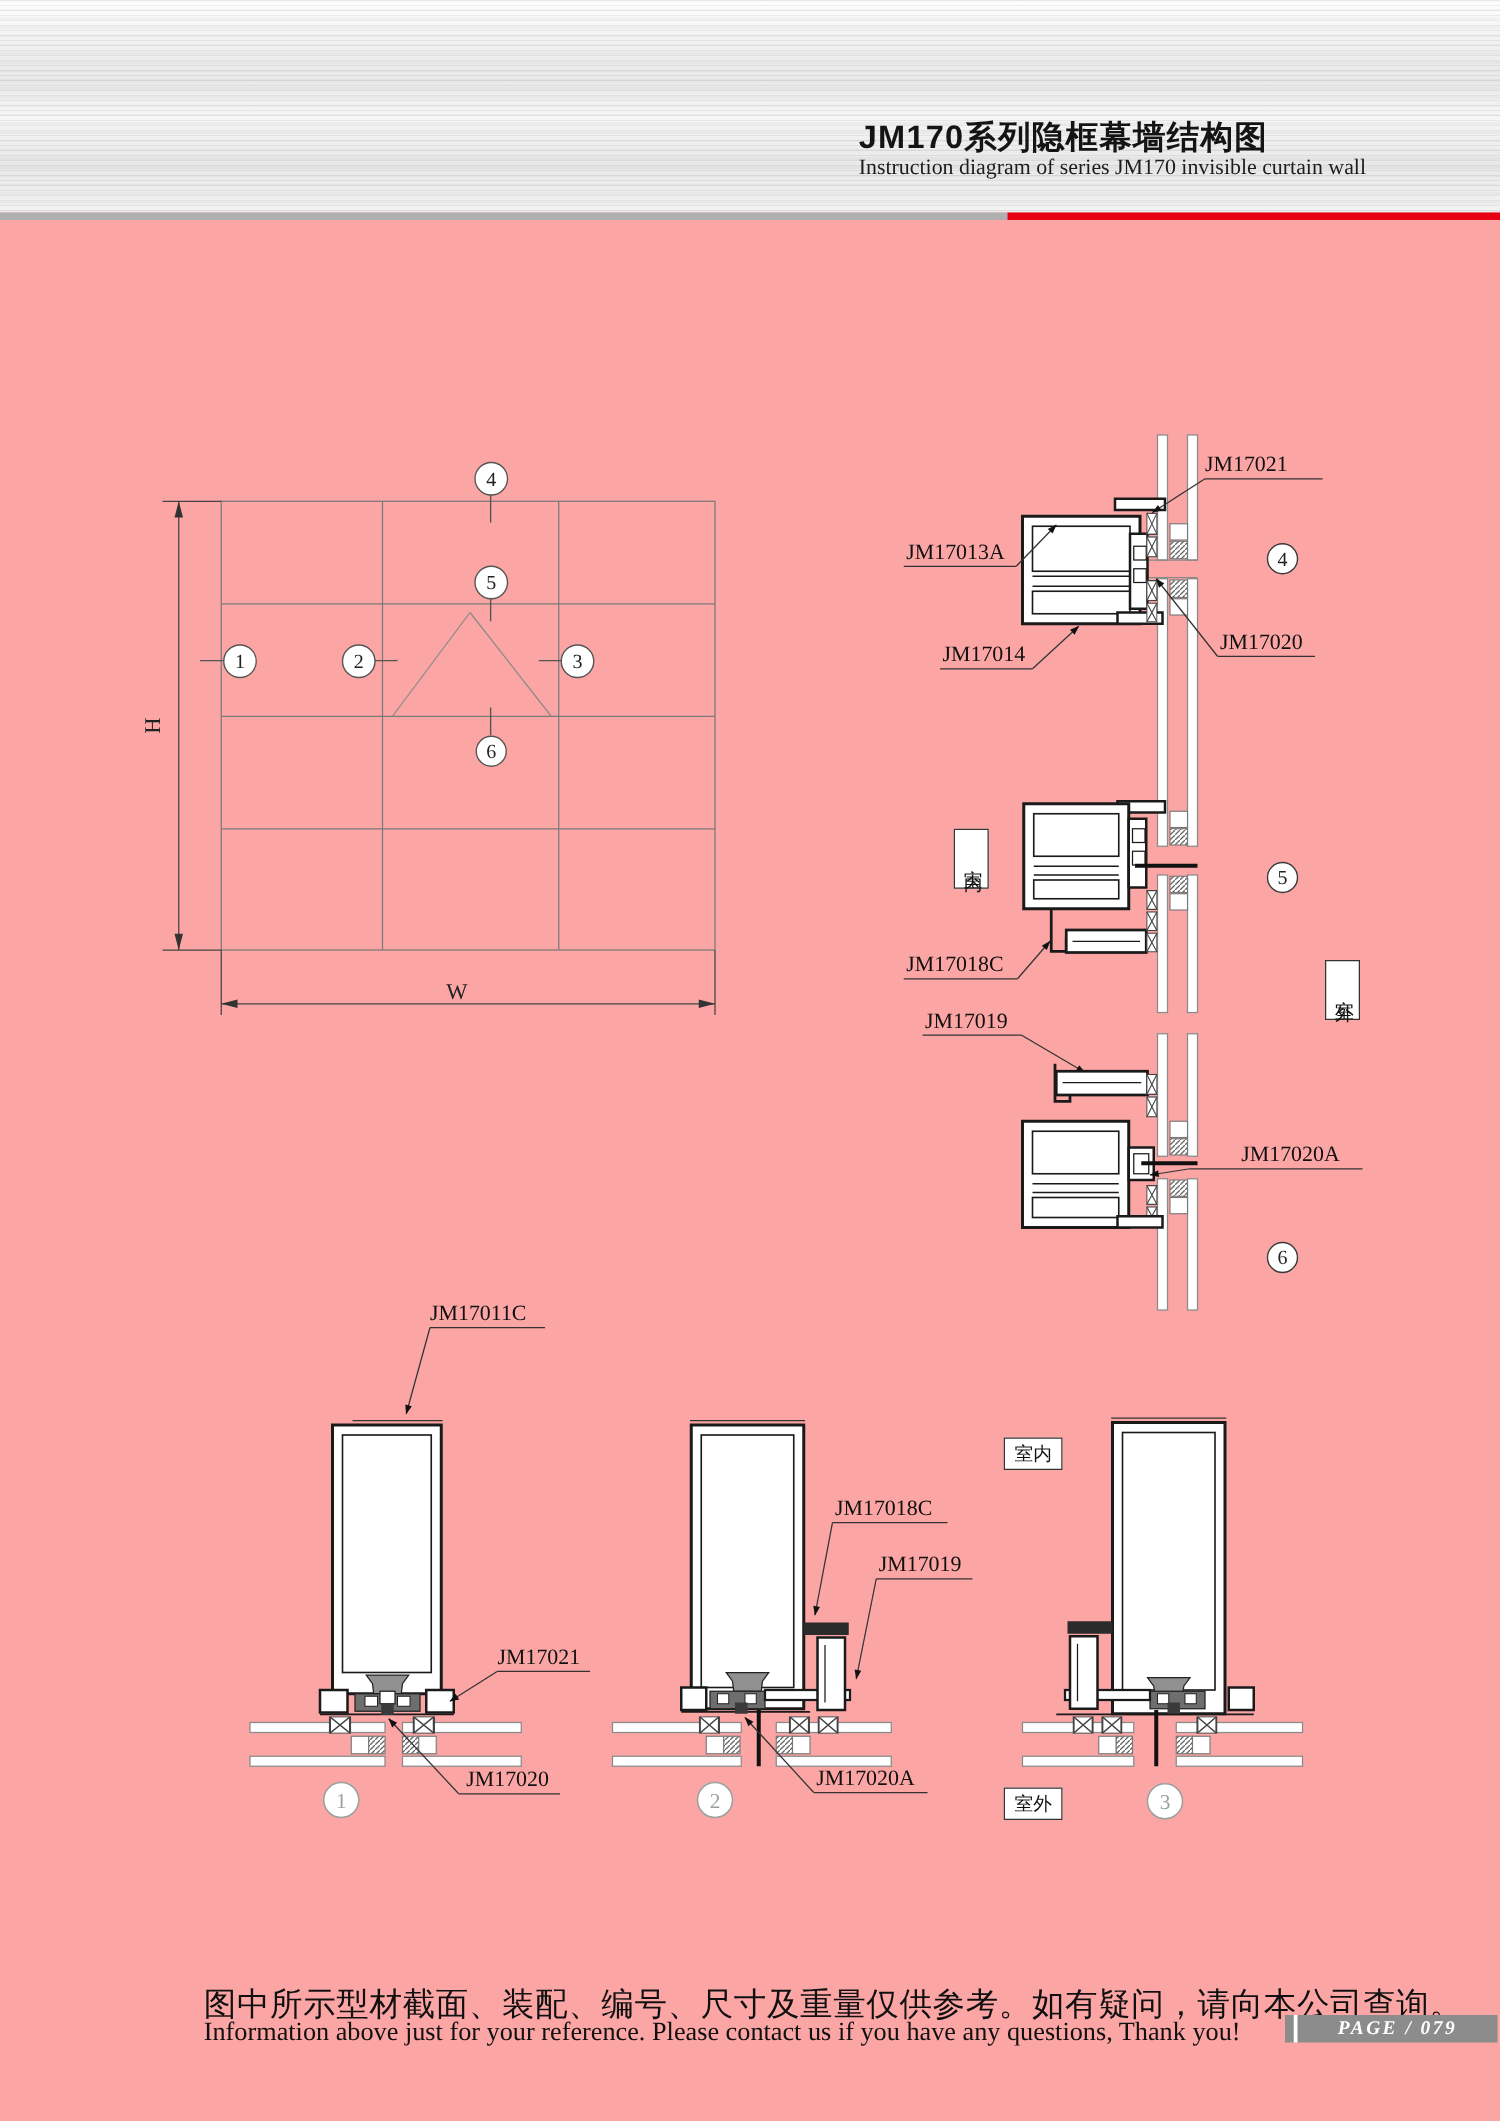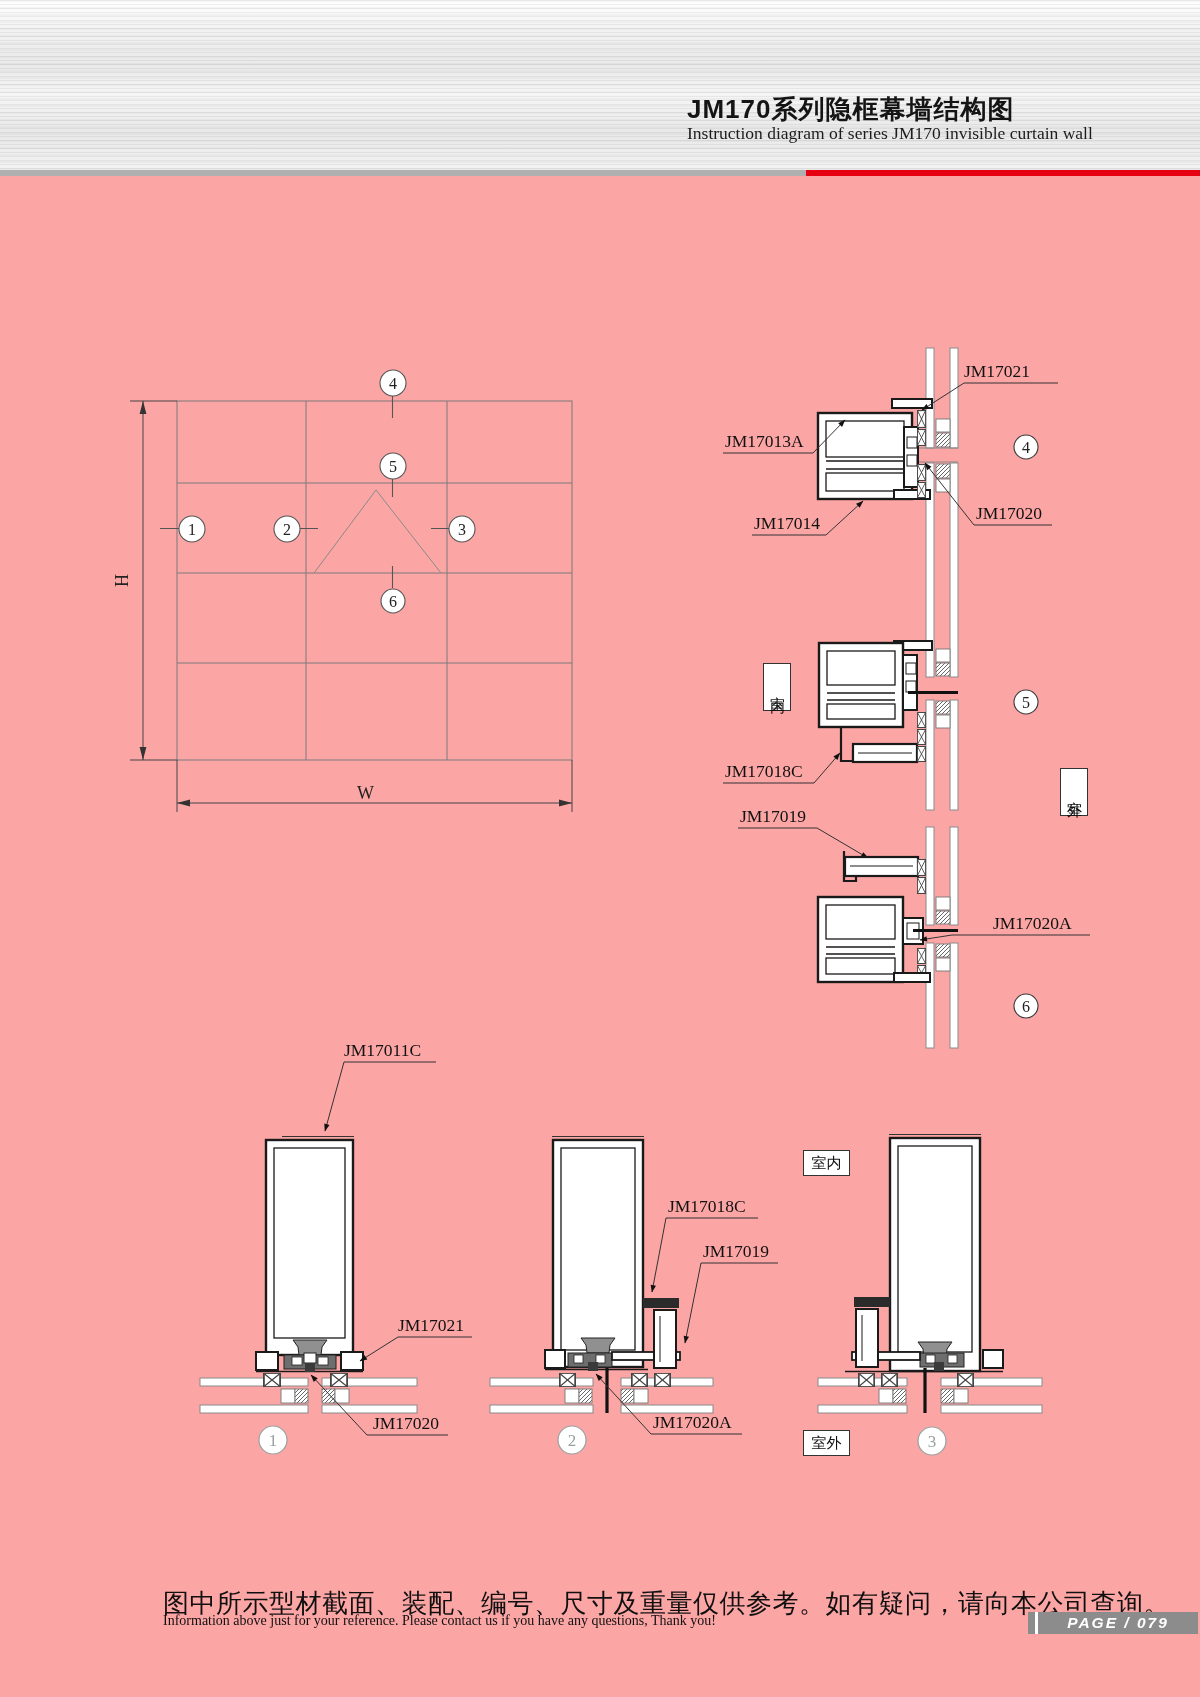--- a/index.html
+++ b/index.html
@@ -21,27 +21,27 @@
   .lbl{font-family:"Liberation Serif",serif;font-size:17.5px;fill:#111;}
   .dim{font-family:"Liberation Serif",serif;font-size:18px;fill:#222;}
   .cnum{font-family:"Liberation Serif",serif;font-size:16px;fill:#222;}
   .cnum-gray{font-family:"Liberation Serif",serif;font-size:17px;fill:#98a0a0;}
   .roombox{position:absolute;border:1.4px solid #333;color:#111;background:#fff;
            display:flex;align-items:center;justify-content:center;font-size:15px;
            font-family:"Liberation Sans",sans-serif;margin-left:48px;}
   .roombox.vert{writing-mode:vertical-rl;letter-spacing:3px;}
   .foot-zh{position:absolute;left:163px;top:1586px;font-size:26px;font-weight:normal;color:#101010;
            letter-spacing:0.5px;white-space:nowrap;}
-  .foot-en{position:absolute;left:163px;top:1613px;font-size:14px;color:#101010;
+  .foot-en{position:absolute;left:163px;top:1613px;font-size:21px;color:#101010;
            font-family:"Liberation Serif",serif;white-space:nowrap;}
   .pagebox{position:absolute;left:1028px;top:1612px;width:170px;height:22px;background:#8c8c8c;
            color:#fff;font-weight:bold;font-style:italic;font-size:15.5px;letter-spacing:2px;
            display:flex;align-items:center;justify-content:center;}
   .pagebox .notch{position:absolute;left:7px;top:0;width:3px;height:22px;background:#fff;}
-  .pagebox span{padding-left:10px;}
+  .pagebox span{padding-left:10px;font-family:Liberation Serif, serif;}
 </style>
 </head>
 <body>
 
 <div class="page">
 
   <div class="band"></div>
   <div class="divider-gray"></div>
   <div class="divider-red"></div>
   <div class="title">JM170系列隐框幕墙结构图</div>

